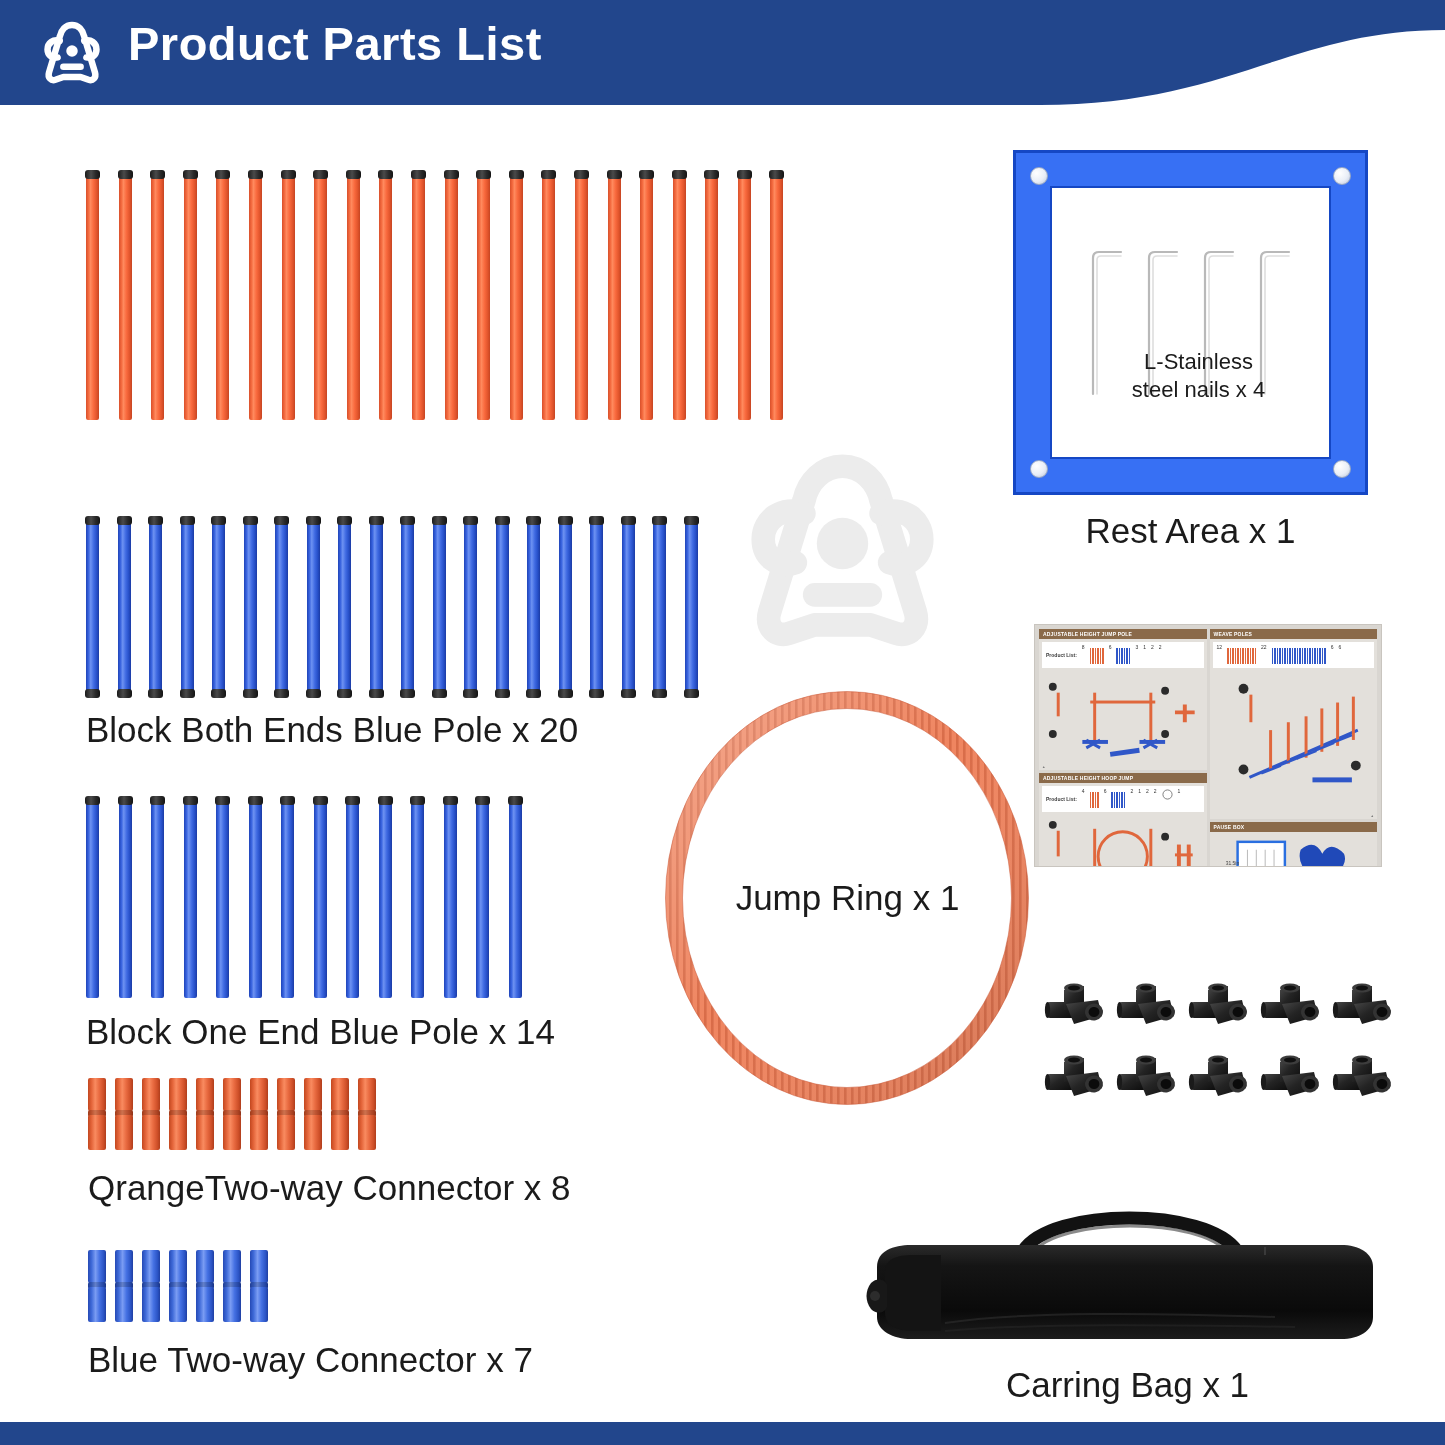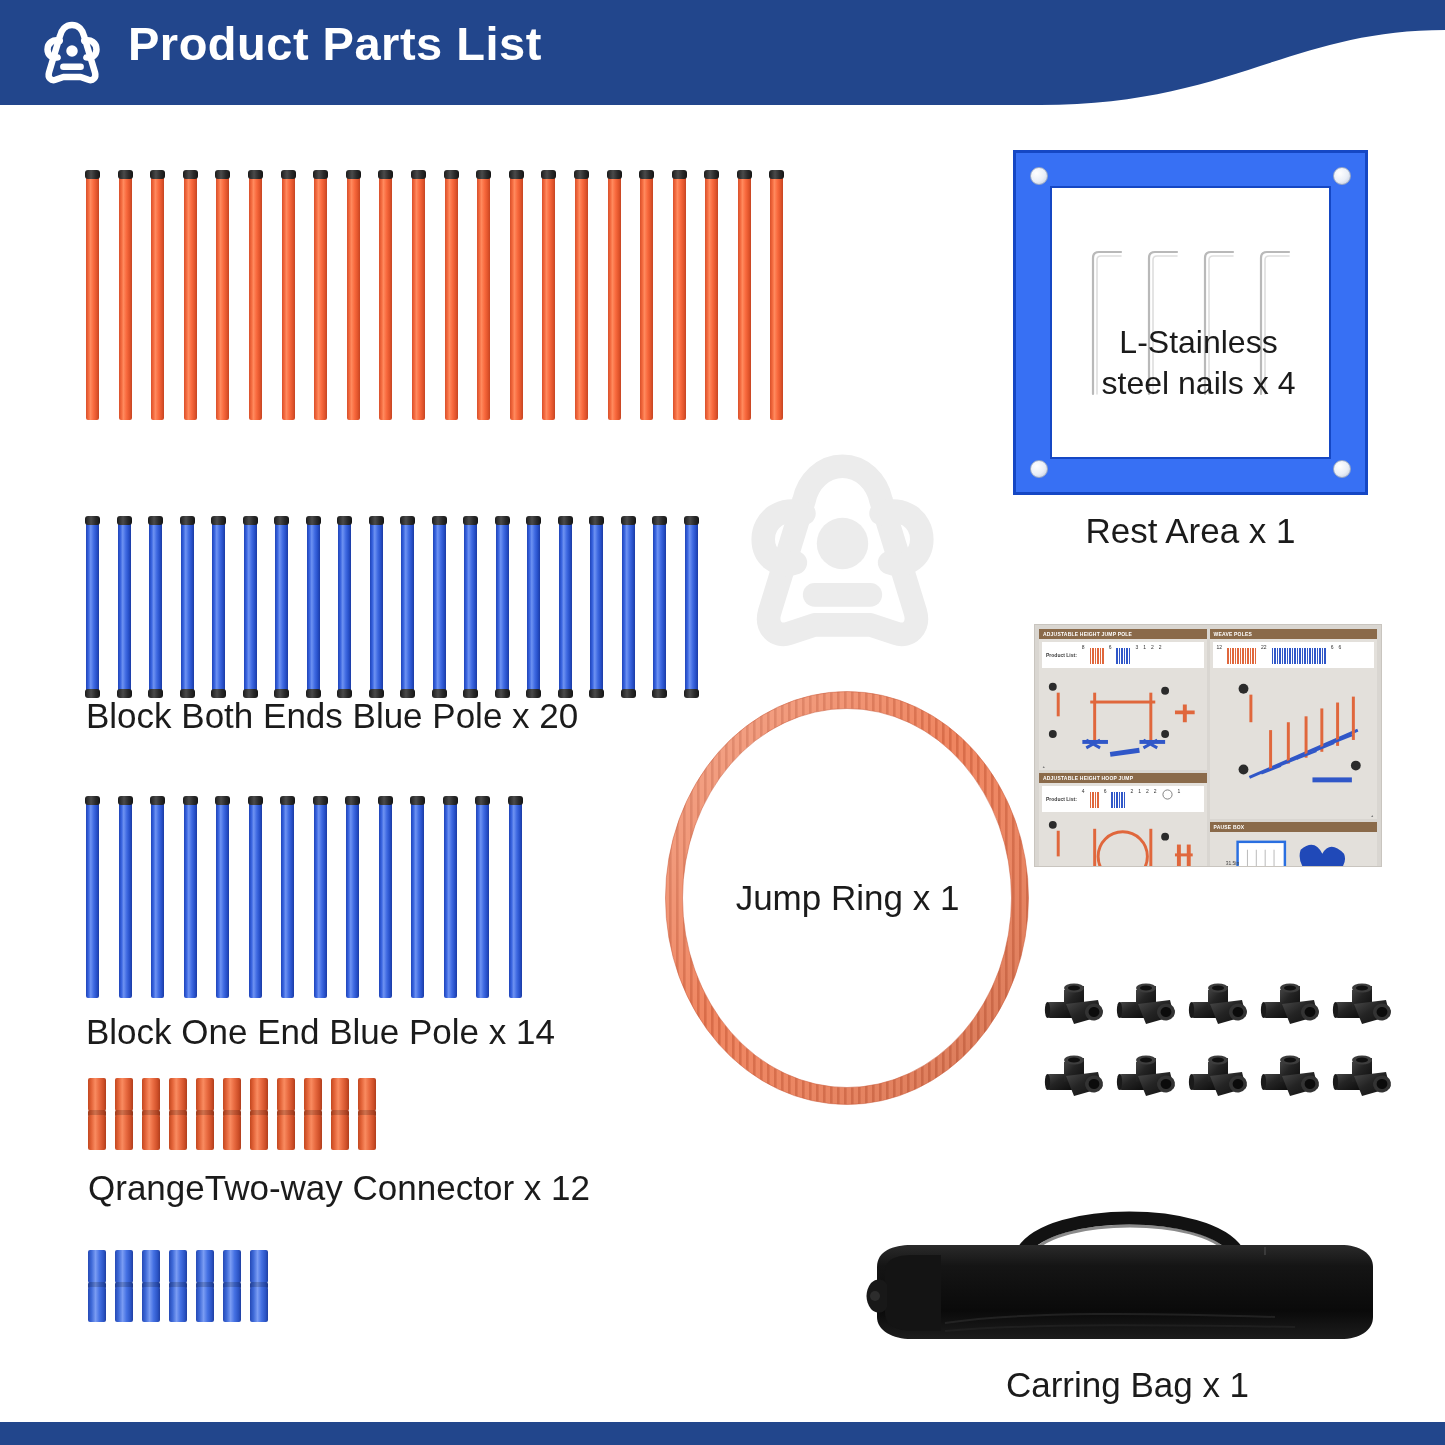--- a/index.html
+++ b/index.html
@@ -158,21 +158,21 @@
     top: 60px;
     display: flex;
     justify-content: center;
     gap: 22px;
   }
   .mat-caption {
     position: absolute;
     left: 16px; right: 0;
     bottom: 52px;
     text-align: center;
-    font-size: 32px;
+    font-size: 22px;
     color: #1b1b1b;
     line-height: 1.3;
   }
 
   
   .ring-wrap { position: absolute; }
   .ring-label {
     position: absolute;
     left: 0; right: 0;
     top: 50%;
@@ -477,21 +477,21 @@
         <div class="pole-body"></div>
         <div class="cap cap-top" style="height: 9px;"></div>
         <div class="cap cap-bottom" style="height: 9px;"></div>
       </div>
       <div class="pole pole-blue" style="width: 13px; height: 178px;">
         <div class="pole-body"></div>
         <div class="cap cap-top" style="height: 9px;"></div>
         <div class="cap cap-bottom" style="height: 9px;"></div>
       </div>
     </div>
-  <div class="caption" style="">Block Both Ends Blue Pole x 20</div>
+  <div class="caption" style="margin-top:14px;">Block Both Ends Blue Pole x 20</div>
 </div>
 
 <div class="group" id="g-blue-one" style="left:86px; top:798px;">
   <div class="pole-row" id="row-blue-one" style="gap: 19.5px;">
       <div class="pole pole-blue" style="width: 13px; height: 200px;">
         <div class="pole-body"></div>
         <div class="cap cap-top" style="height: 9px;"></div>
       </div>
       <div class="pole pole-blue" style="width: 13px; height: 200px;">
         <div class="pole-body"></div>
@@ -600,21 +600,21 @@
         <div class="seg seg-top"></div>
         <div class="seg seg-mid"></div>
         <div class="seg seg-bot"></div>
       </div>
       <div class="conn2 conn2-orange" style="width: 18px; height: 72px;">
         <div class="seg seg-top"></div>
         <div class="seg seg-mid"></div>
         <div class="seg seg-bot"></div>
       </div>
     </div>
-  <div class="caption" style="margin-top:18px;">QrangeTwo-way Connector x 12</div>
+  <div class="caption" style="margin-top:18px;">QrangeTwo-way Connector x 8</div>
 </div>
 
 <div class="group" id="g-conn-blue" style="left:88px; top:1250px;">
   <div class="pole-row" id="row-conn-blue" style="gap:9px;">
       <div class="conn2 conn2-blue" style="width: 18px; height: 72px;">
         <div class="seg seg-top"></div>
         <div class="seg seg-mid"></div>
         <div class="seg seg-bot"></div>
       </div>
       <div class="conn2 conn2-blue" style="width: 18px; height: 72px;">
@@ -641,20 +641,21 @@
         <div class="seg seg-top"></div>
         <div class="seg seg-mid"></div>
         <div class="seg seg-bot"></div>
       </div>
       <div class="conn2 conn2-blue" style="width: 18px; height: 72px;">
         <div class="seg seg-top"></div>
         <div class="seg seg-mid"></div>
         <div class="seg seg-bot"></div>
       </div>
     </div>
+  <div class="caption" style="margin-top:18px;">Blue Two-way Connector x 7</div>
 </div>
 
 <div class="group" id="g-rest-area" style="left:1013px; top:150px;">
   <div class="mat" style="position:relative; width:355px; height:345px;">
     <div class="grommet" style="left:14px;  top:14px;"></div>
     <div class="grommet" style="right:14px; top:14px;"></div>
     <div class="grommet" style="left:14px;  bottom:14px;"></div>
     <div class="grommet" style="right:14px; bottom:14px;"></div>
     <div class="mat-inner">
       <div class="nails-wrap" id="nails-wrap">

